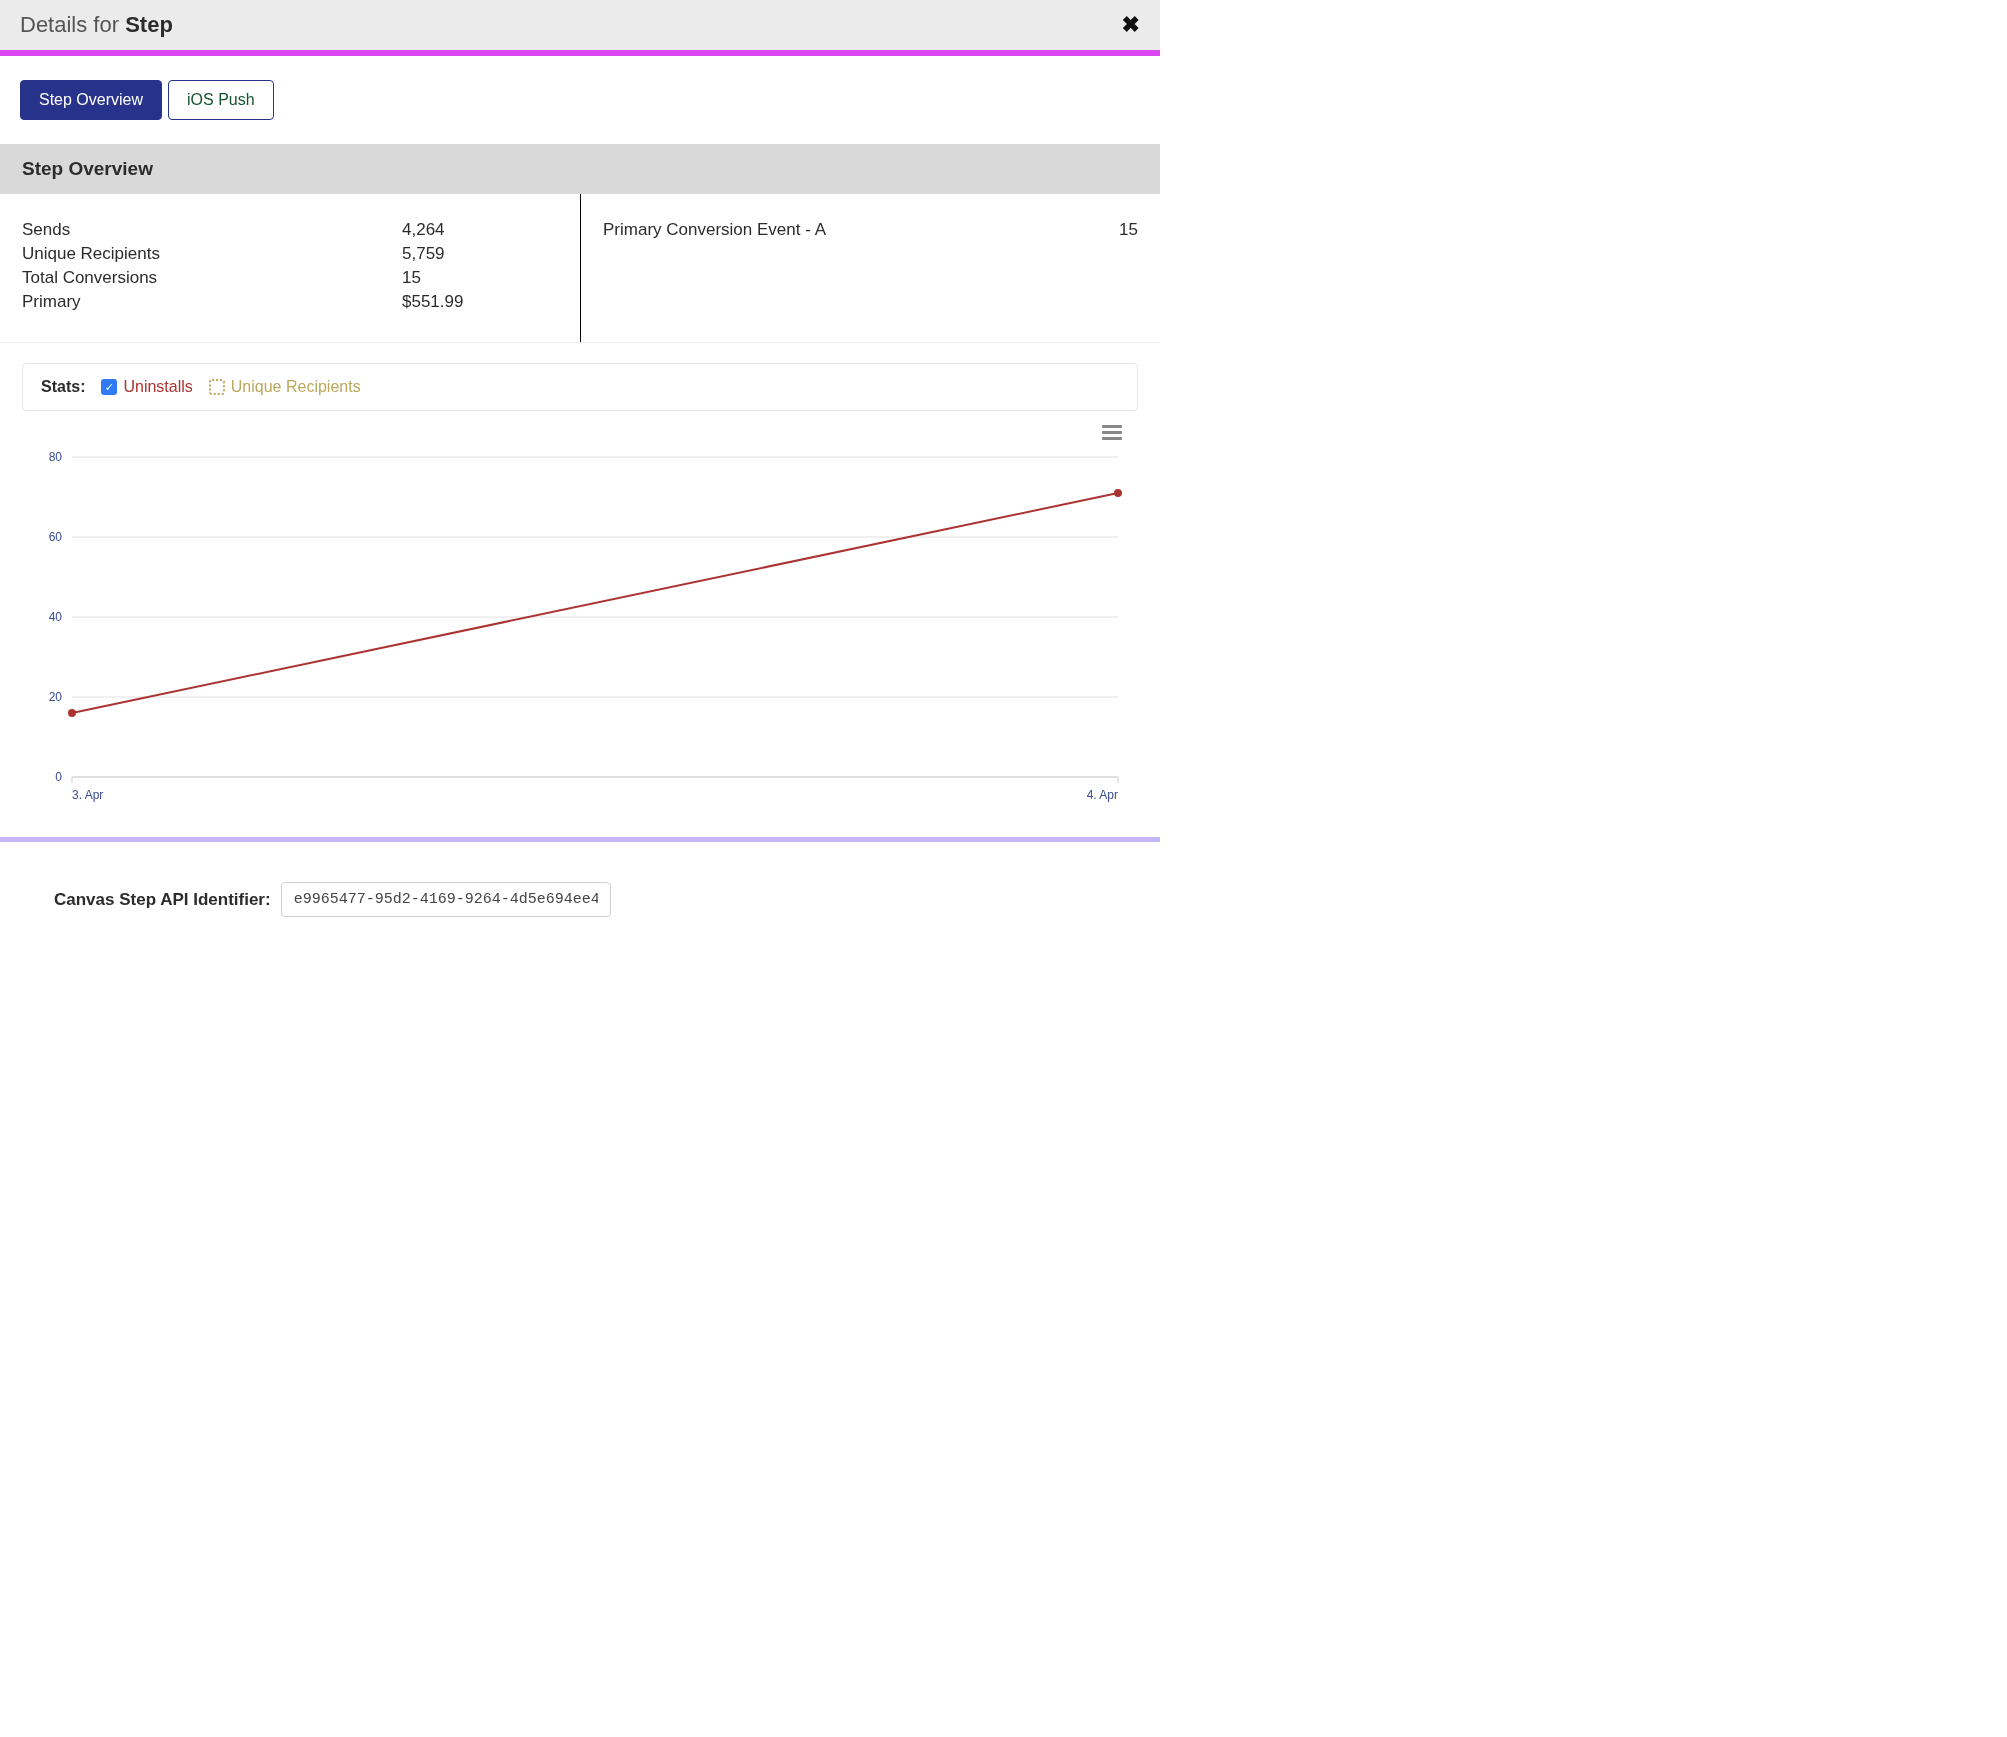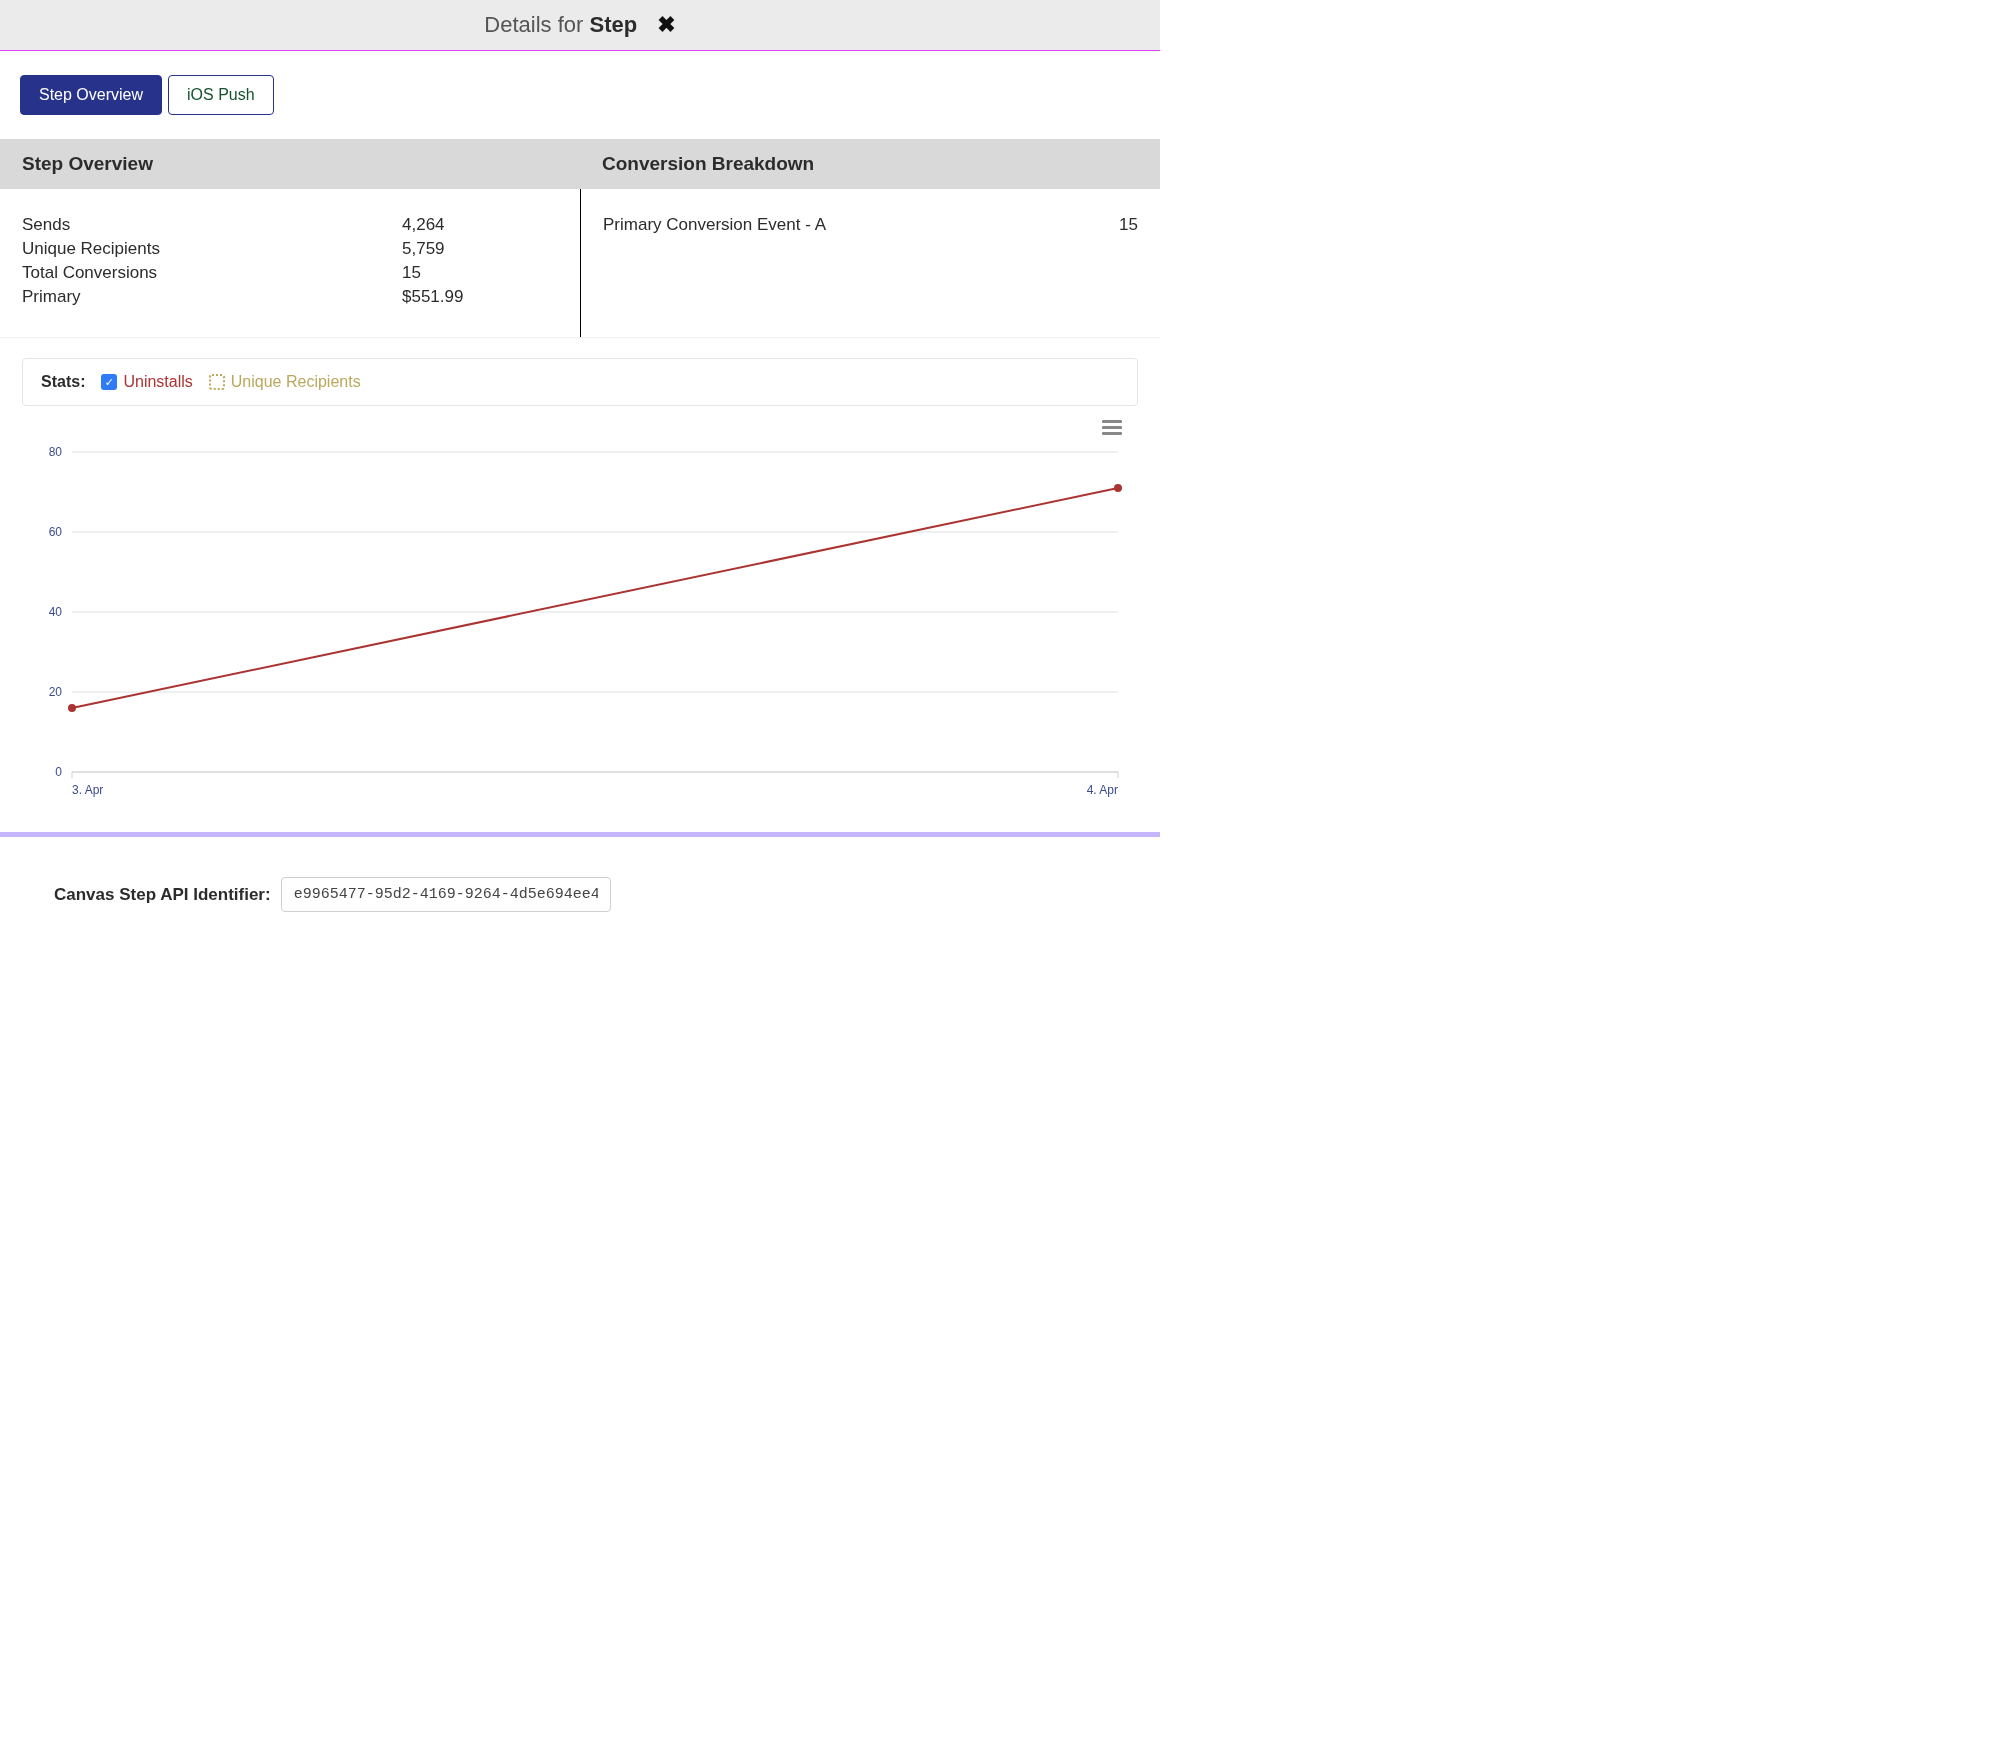--- a/index.html
+++ b/index.html
@@ -3,23 +3,23 @@
 <meta charset="utf-8">
 <style>
   * { box-sizing: border-box; margin: 0; padding: 0; }
   html, body { font-family: -apple-system, BlinkMacSystemFont, "Segoe UI", Helvetica, Arial, sans-serif; color: #2c2c2c; }
   body { width: 1160px; background: #fff; }
 
   .header-bar {
     background: #ebebeb;
     padding: 12px 20px;
     display: flex;
-    justify-content: center;
+    justify-content: space-between;
     align-items: center;
-    border-bottom: 1px solid #d946ef;
+    border-bottom: 6px solid #d946ef;
     gap: 20px;
   }
   .header-title { font-size: 22px; font-weight: 400; color: #555; }
   .header-title .bold { font-weight: 600; color: #2c2c2c; }
   .close-btn { font-size: 22px; font-weight: 900; cursor: pointer; color: #111; background:none; border:none; }
   .tabs-wrap { padding: 24px 20px 24px 20px; display:flex; gap:6px; }
   .tab-btn {
     padding: 10px 18px;
     border: 1px solid #27338a;
     border-radius: 4px;
@@ -88,23 +88,20 @@
 
 <div class="tabs-wrap">
   <button class="tab-btn active">Step Overview</button>
   <button class="tab-btn">iOS Push</button>
 </div>
 
 <div class="section-headers">
   <div class="left-col">
       <div class="section-title">Step Overview</div>
     </div>
-  <div class="right-col">
-      <div class="section-title">Conversion Breakdown</div>
-    </div>
 </div>
 
 <div class="metrics-row">
   <div class="left-col">
     <div class="metric-grid">
       <div>Sends</div>
       <div>4,264</div>
       <div>Unique Recipients</div>
       <div>5,759</div>
       <div>Total Conversions</div>

